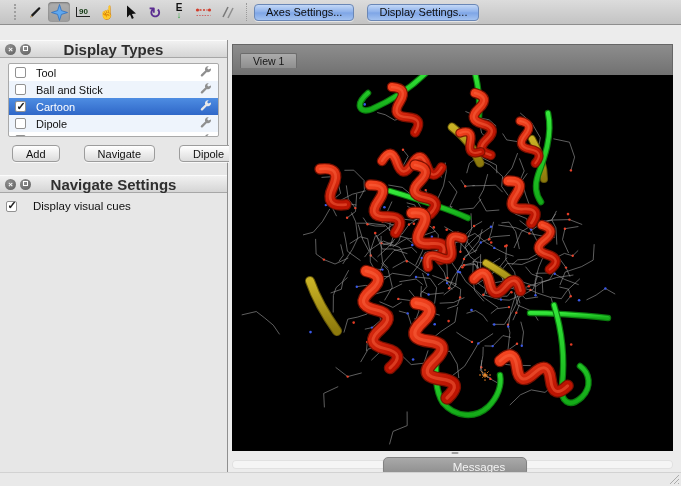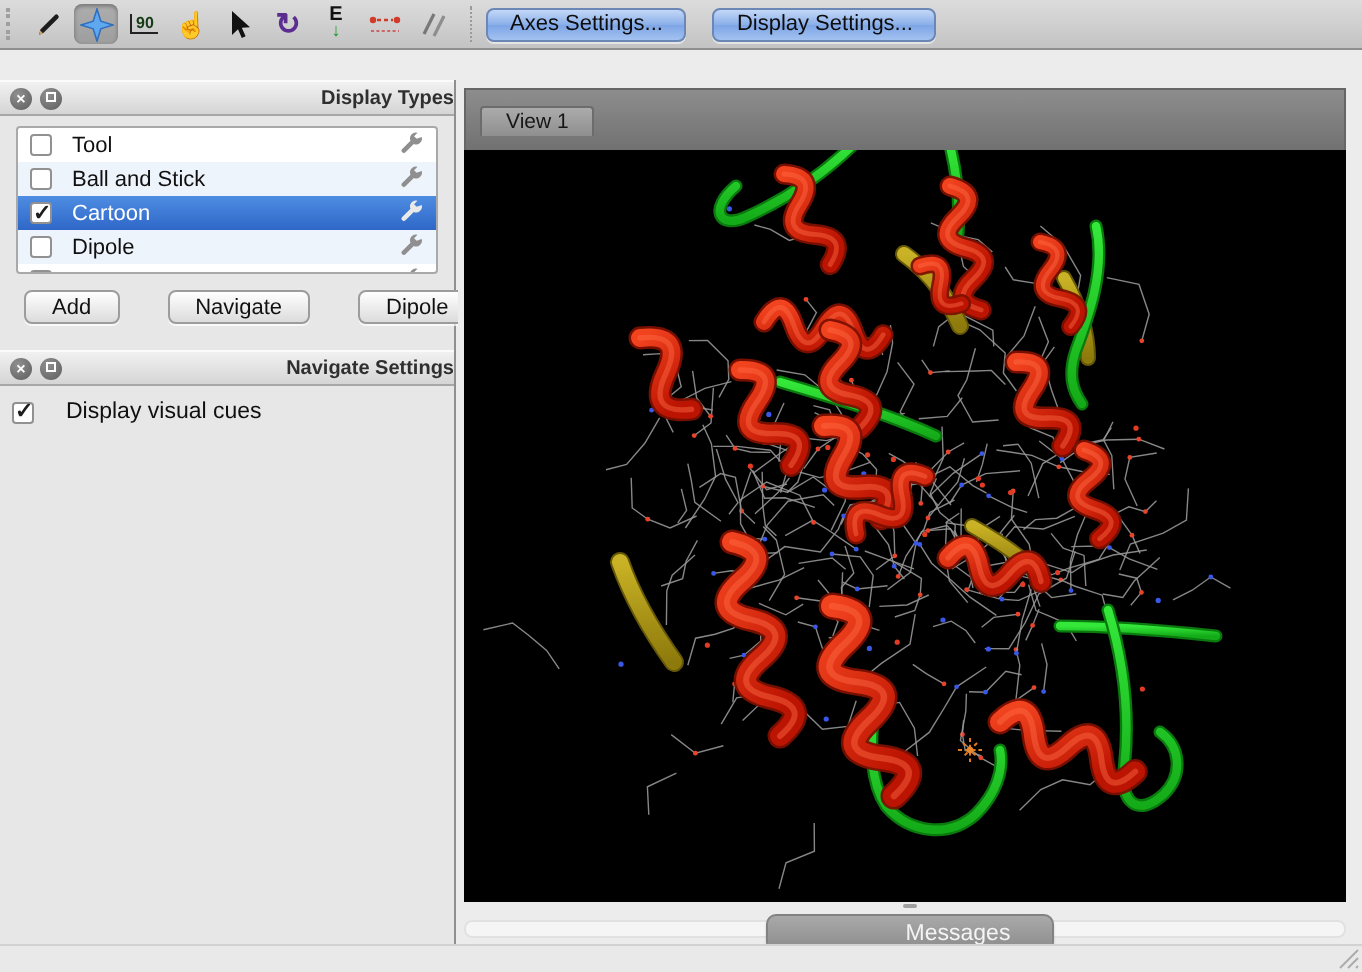--- a/index.html
+++ b/index.html
@@ -14,21 +14,21 @@
   .traffic { position:absolute; left:7px; top:3px; display:flex; gap:6px; }
   .tl { width:8px; height:8px; border-radius:50%; }
   .tl.red    { background:radial-gradient(circle at 35% 30%, #ff8a80, #f25648 60%, #c93a2e); border:0.5px solid #b53b31; }
   .tl.yellow { background:radial-gradient(circle at 35% 30%, #ffe9a8, #f8bf4a 60%, #d29a2c); border:0.5px solid #c09334; }
   .tl.green  { background:radial-gradient(circle at 35% 30%, #b8f3b0, #3dc948 60%, #2a9e35); border:0.5px solid #2f9c3a; }
   .title-wrap { display:flex; align-items:center; gap:4px; }
   .title-text { font-size:10.5px; font-weight:bold; color:#3a3a3a; }
 
   
   .toolbar { height:25px; background:linear-gradient(#dcdcdc,#c3c3c3); border-bottom:1px solid #8e8e8e;
-             display:flex; align-items:center; padding-left:1px; }
+             display:flex; align-items:center; padding-left:12px; }
   .grip { width:4px; height:16px; border-left:2px dotted #9f9f9f; margin:0 5px 0 2px; }
   .tool { width:22px; height:20px; display:flex; align-items:center; justify-content:center;
           margin:0 1px; border-radius:4px; color:#2e2e2e; }
   .tool.selected { background:rgba(0,0,0,.20); box-shadow:inset 0 1px 2px rgba(0,0,0,.35); }
   .tsep { height:18px; border-left:1px dotted #9a9a9a; margin:0 7px; }
   .glyph-hand { font-size:13px; color:#6b6b6b; }
   .glyph-rot  { font-size:15px; font-weight:bold; color:#5b2d91; line-height:1; }
   .opt-icon { display:flex; flex-direction:column; align-items:center; line-height:0.8; }
   .opt-e { font-weight:bold; font-size:10px; color:#111; }
   .opt-arrow { font-size:9px; font-weight:bold; color:#1c9e2c; }
@@ -38,21 +38,21 @@
               background:linear-gradient(#c3d8f7,#8cb0ea 48%,#7ea5e6 52%,#a3c2f0);
               border:1px solid #6a87b6; box-shadow:0 1px 0 rgba(255,255,255,.55);
               display:flex; align-items:center; font-size:11px; color:#0d0d0d; }
 
   
   .dock { position:absolute; left:0; top:40px; width:228px; bottom:14px;
           background:#e7e7e7; border-right:1px solid #8f8f8f; }
   .panel-header { height:18px; background:linear-gradient(#f1f1f1,#d5d5d5);
                   border-top:1px solid #fbfbfb; border-bottom:1px solid #a7a7a7;
                   display:flex; align-items:center; padding:0 5px; position:relative; }
-  .ph-title { position:absolute; left:0; right:0; text-align:right; font-size:10px;
+  .ph-title { position:absolute; left:0; right:0; text-align:center; font-size:15px;
               font-weight:bold; color:#2f2f2f; pointer-events:none; }
   .ph-btn { width:11px; height:11px; border-radius:50%; margin-right:4px; z-index:1;
             background:radial-gradient(circle at 35% 30%, #909090, #5d5d5d);
             color:#fff; font-size:8px; line-height:11px; text-align:center; font-weight:bold; }
   .ph-float-box { display:block; width:5px; height:5px; border:1px solid #fff; margin:2.5px auto 0; }
 
   .dt-list { margin:5px 8px 0 8px; height:74px; background:#fff; border:1px solid #a9a9a9;
              border-radius:2px; overflow:hidden; }
   .dt-row { height:17px; display:flex; align-items:center; padding:0 6px; color:#101010; }
   .dt-row.alt { background:#eef4fc; }

